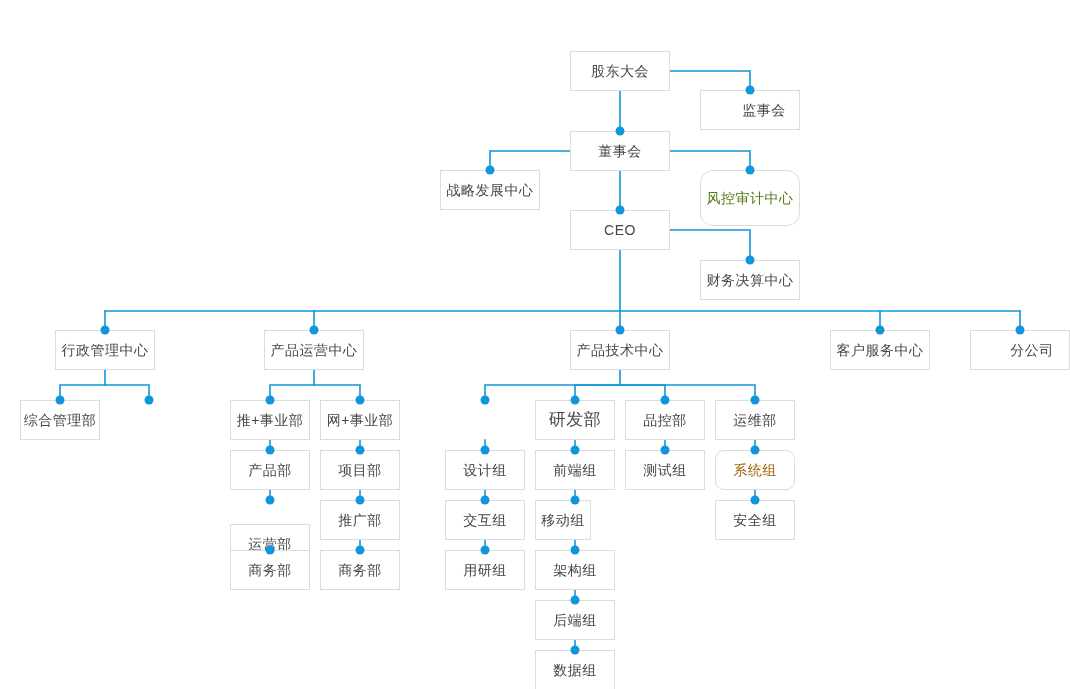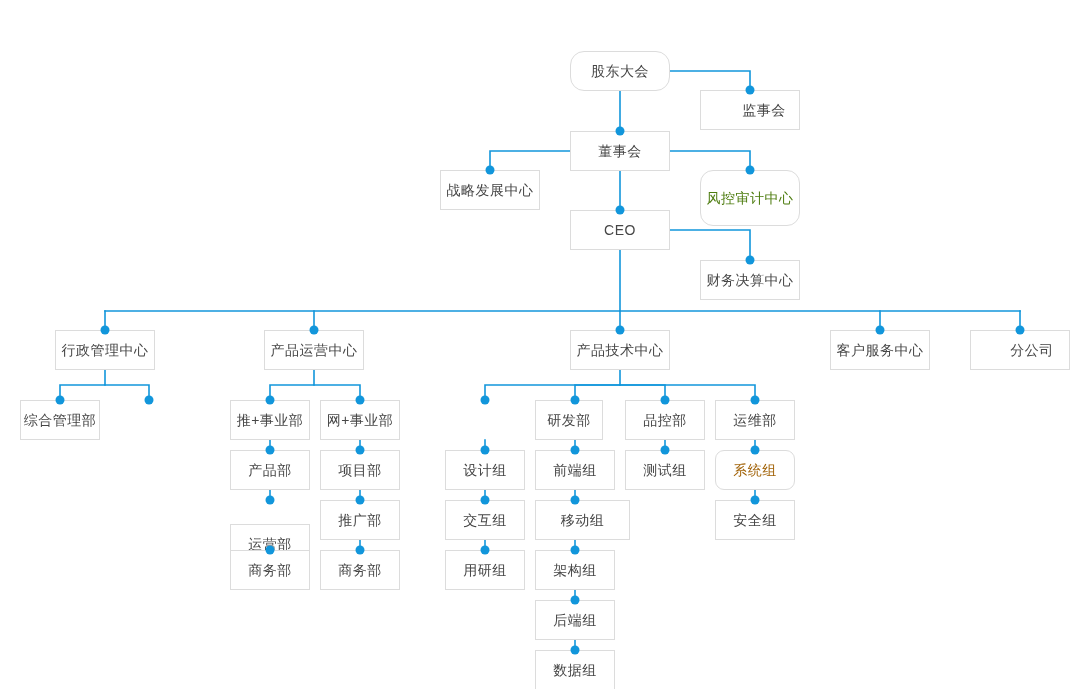--- a/index.html
+++ b/index.html
@@ -100,21 +100,21 @@
       <polyline points="575,440 575,450" fill="none" stroke="#1296db" stroke-width="1.6" stroke-linecap="square" stroke-linejoin="miter"></polyline>
       <polyline points="575,490 575,500" fill="none" stroke="#1296db" stroke-width="1.6" stroke-linecap="square" stroke-linejoin="miter"></polyline>
       <polyline points="575,540 575,550" fill="none" stroke="#1296db" stroke-width="1.6" stroke-linecap="square" stroke-linejoin="miter"></polyline>
       <polyline points="575,590 575,600" fill="none" stroke="#1296db" stroke-width="1.6" stroke-linecap="square" stroke-linejoin="miter"></polyline>
       <polyline points="575,640 575,650" fill="none" stroke="#1296db" stroke-width="1.6" stroke-linecap="square" stroke-linejoin="miter"></polyline>
       <polyline points="665,440 665,450" fill="none" stroke="#1296db" stroke-width="1.6" stroke-linecap="square" stroke-linejoin="miter"></polyline>
       <polyline points="755,440 755,450" fill="none" stroke="#1296db" stroke-width="1.6" stroke-linecap="square" stroke-linejoin="miter"></polyline>
       <polyline points="755,490 755,500" fill="none" stroke="#1296db" stroke-width="1.6" stroke-linecap="square" stroke-linejoin="miter"></polyline>
     </svg>
   <div id="node-layer">
-      <div class="org-node" style="left: 570px; top: 51px; width: 100px; height: 40px; border-color: rgb(220, 220, 220); background: rgb(255, 255, 255); color: rgb(70, 70, 70); font-size: 14px; border-radius: 14px;">
+      <div class="org-node" style="left: 570px; top: 51px; width: 100px; height: 40px; border-color: rgb(220, 220, 220); background: rgb(255, 255, 255); color: rgb(70, 70, 70); font-size: 14px;">
         <span class="node-label">股东大会</span>
       </div>
       <div class="org-node" style="left: 700px; top: 90px; width: 100px; height: 40px; border-color: rgb(220, 220, 220); background: rgb(255, 255, 255); color: rgb(70, 70, 70); font-size: 14px; padding-left: 28px;">
         <span class="node-label">监事会</span>
       </div>
       <span class="node-dot" style="left: 750px; top: 90px; width: 9px; height: 9px; background: rgb(18, 150, 219);"></span>
       <div class="org-node" style="left: 570px; top: 131px; width: 100px; height: 40px; border-color: rgb(220, 220, 220); background: rgb(255, 255, 255); color: rgb(70, 70, 70); font-size: 14px;">
         <span class="node-label">董事会</span>
       </div>
       <span class="node-dot" style="left: 620px; top: 131px; width: 9px; height: 9px; background: rgb(18, 150, 219);"></span>
@@ -185,21 +185,21 @@
       <span class="node-dot" style="left: 360px; top: 500px; width: 9px; height: 9px; background: rgb(18, 150, 219);"></span>
       <div class="org-node" style="left: 230px; top: 550px; width: 80px; height: 40px; border-color: rgb(220, 220, 220); background: rgb(255, 255, 255); color: rgb(70, 70, 70); font-size: 14px;">
         <span class="node-label">商务部</span>
       </div>
       <span class="node-dot" style="left: 270px; top: 550px; width: 9px; height: 9px; background: rgb(18, 150, 219);"></span>
       <div class="org-node" style="left: 320px; top: 550px; width: 80px; height: 40px; border-color: rgb(220, 220, 220); background: rgb(255, 255, 255); color: rgb(70, 70, 70); font-size: 14px;">
         <span class="node-label">商务部</span>
       </div>
       <span class="node-dot" style="left: 360px; top: 550px; width: 9px; height: 9px; background: rgb(18, 150, 219);"></span>
       <span class="node-dot" style="left: 485px; top: 400px; width: 9px; height: 9px; background: rgb(18, 150, 219);"></span>
-      <div class="org-node" style="left: 535px; top: 400px; width: 68px; height: 40px; border-color: rgb(220, 220, 220); background: rgb(255, 255, 255); color: rgb(70, 70, 70); font-size: 14px;">
+      <div class="org-node" style="left: 535px; top: 400px; width: 80px; height: 40px; border-color: rgb(220, 220, 220); background: rgb(255, 255, 255); color: rgb(70, 70, 70); font-size: 17px;">
         <span class="node-label">研发部</span>
       </div>
       <span class="node-dot" style="left: 575px; top: 400px; width: 9px; height: 9px; background: rgb(18, 150, 219);"></span>
       <div class="org-node" style="left: 625px; top: 400px; width: 80px; height: 40px; border-color: rgb(220, 220, 220); background: rgb(255, 255, 255); color: rgb(70, 70, 70); font-size: 14px;">
         <span class="node-label">品控部</span>
       </div>
       <span class="node-dot" style="left: 665px; top: 400px; width: 9px; height: 9px; background: rgb(18, 150, 219);"></span>
       <div class="org-node" style="left: 715px; top: 400px; width: 80px; height: 40px; border-color: rgb(220, 220, 220); background: rgb(255, 255, 255); color: rgb(70, 70, 70); font-size: 14px;">
         <span class="node-label">运维部</span>
       </div>
@@ -217,21 +217,21 @@
       </div>
       <span class="node-dot" style="left: 665px; top: 450px; width: 9px; height: 9px; background: rgb(18, 150, 219);"></span>
       <div class="org-node" style="left: 715px; top: 450px; width: 80px; height: 40px; border-color: rgb(220, 220, 220); background: rgb(255, 255, 255); color: #a16207; font-size: 14px; border-radius: 9px;">
         <span class="node-label">系统组</span>
       </div>
       <span class="node-dot" style="left: 755px; top: 450px; width: 9px; height: 9px; background: rgb(18, 150, 219);"></span>
       <div class="org-node" style="left: 445px; top: 500px; width: 80px; height: 40px; border-color: rgb(220, 220, 220); background: rgb(255, 255, 255); color: rgb(70, 70, 70); font-size: 14px;">
         <span class="node-label">交互组</span>
       </div>
       <span class="node-dot" style="left: 485px; top: 500px; width: 9px; height: 9px; background: rgb(18, 150, 219);"></span>
-      <div class="org-node" style="left: 535px; top: 500px; width: 95px; height: 40px; border-color: rgb(220, 220, 220); background: rgb(255, 255, 255); color: rgb(70, 70, 70); font-size: 14px; text-align: right;">
+      <div class="org-node" style="left: 535px; top: 500px; width: 56px; height: 40px; border-color: rgb(220, 220, 220); background: rgb(255, 255, 255); color: rgb(70, 70, 70); font-size: 14px; text-align: right;">
         <span class="node-label">移动组</span>
       </div>
       <span class="node-dot" style="left: 575px; top: 500px; width: 9px; height: 9px; background: rgb(18, 150, 219);"></span>
       <div class="org-node" style="left: 715px; top: 500px; width: 80px; height: 40px; border-color: rgb(220, 220, 220); background: rgb(255, 255, 255); color: rgb(70, 70, 70); font-size: 14px;">
         <span class="node-label">安全组</span>
       </div>
       <span class="node-dot" style="left: 755px; top: 500px; width: 9px; height: 9px; background: rgb(18, 150, 219);"></span>
       <div class="org-node" style="left: 445px; top: 550px; width: 80px; height: 40px; border-color: rgb(220, 220, 220); background: rgb(255, 255, 255); color: rgb(70, 70, 70); font-size: 14px;">
         <span class="node-label">用研组</span>
       </div>

